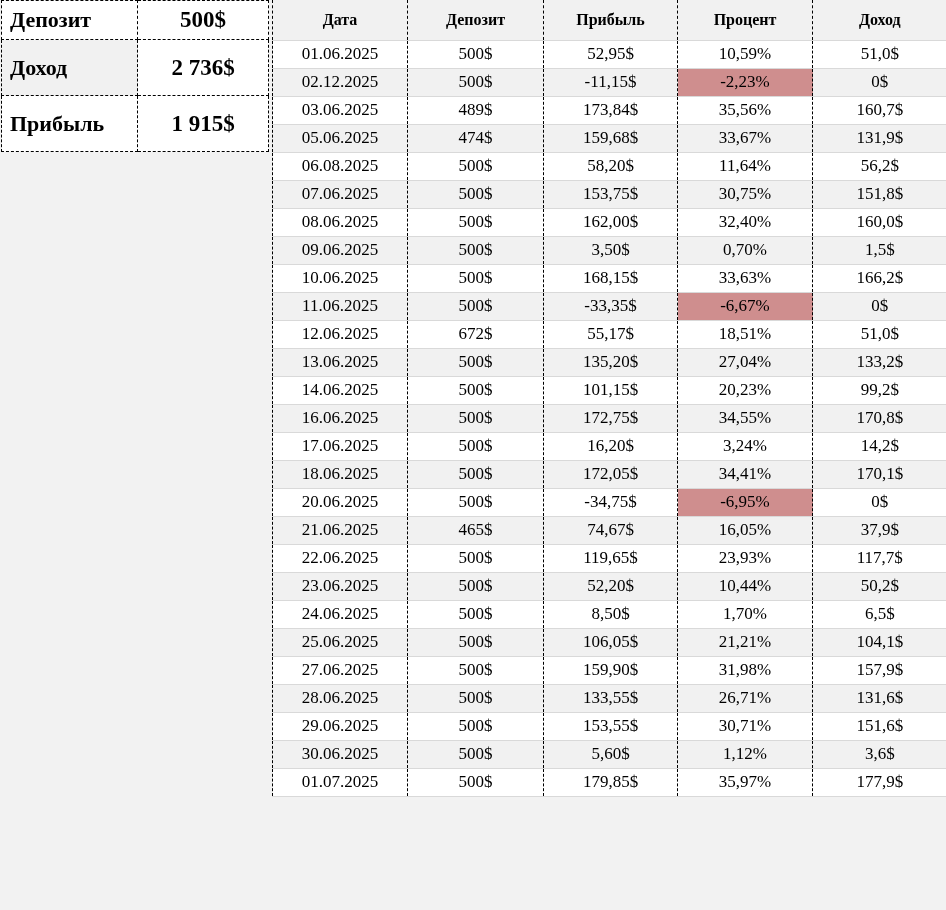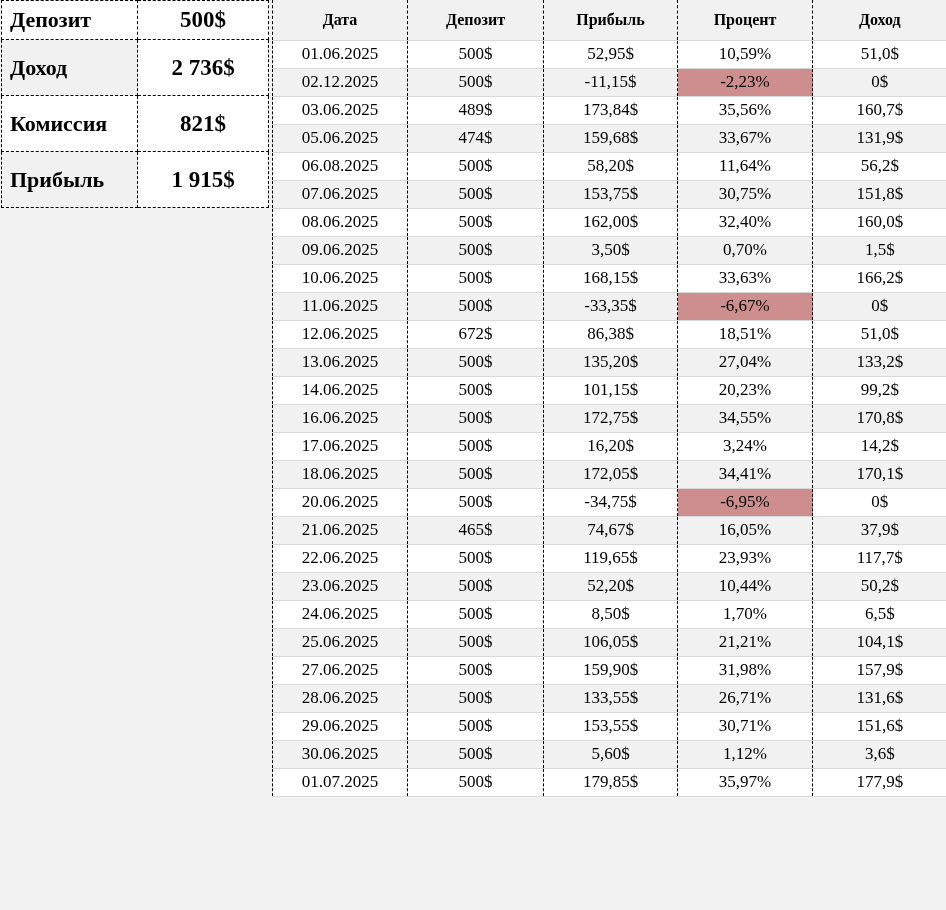--- a/index.html
+++ b/index.html
@@ -81,24 +81,20 @@
 
   <table class="summary">
     <tbody>
       <tr>
         <td class="lbl">Депозит</td>
         <td class="val">500$</td>
       </tr>
       <tr>
         <td class="lbl">Доход</td>
         <td class="val">2 736$</td>
-      </tr>
-      <tr>
-        <td class="lbl">Комиссия</td>
-        <td class="val">821$</td>
       </tr>
       <tr>
         <td class="lbl">Прибыль</td>
         <td class="val">1 915$</td>
       </tr>
     </tbody>
   </table>
 
   <table class="main">
     <colgroup>
@@ -184,21 +180,21 @@
         <tr>
           <td>11.06.2025</td>
           <td>500$</td>
           <td>-33,35$</td>
           <td class="neg">-6,67%</td>
           <td>0$</td>
         </tr>
         <tr>
           <td>12.06.2025</td>
           <td>672$</td>
-          <td>86,38$</td>
+          <td>55,17$</td>
           <td>18,51%</td>
           <td>51,0$</td>
         </tr>
         <tr>
           <td>13.06.2025</td>
           <td>500$</td>
           <td>135,20$</td>
           <td>27,04%</td>
           <td>133,2$</td>
         </tr>

